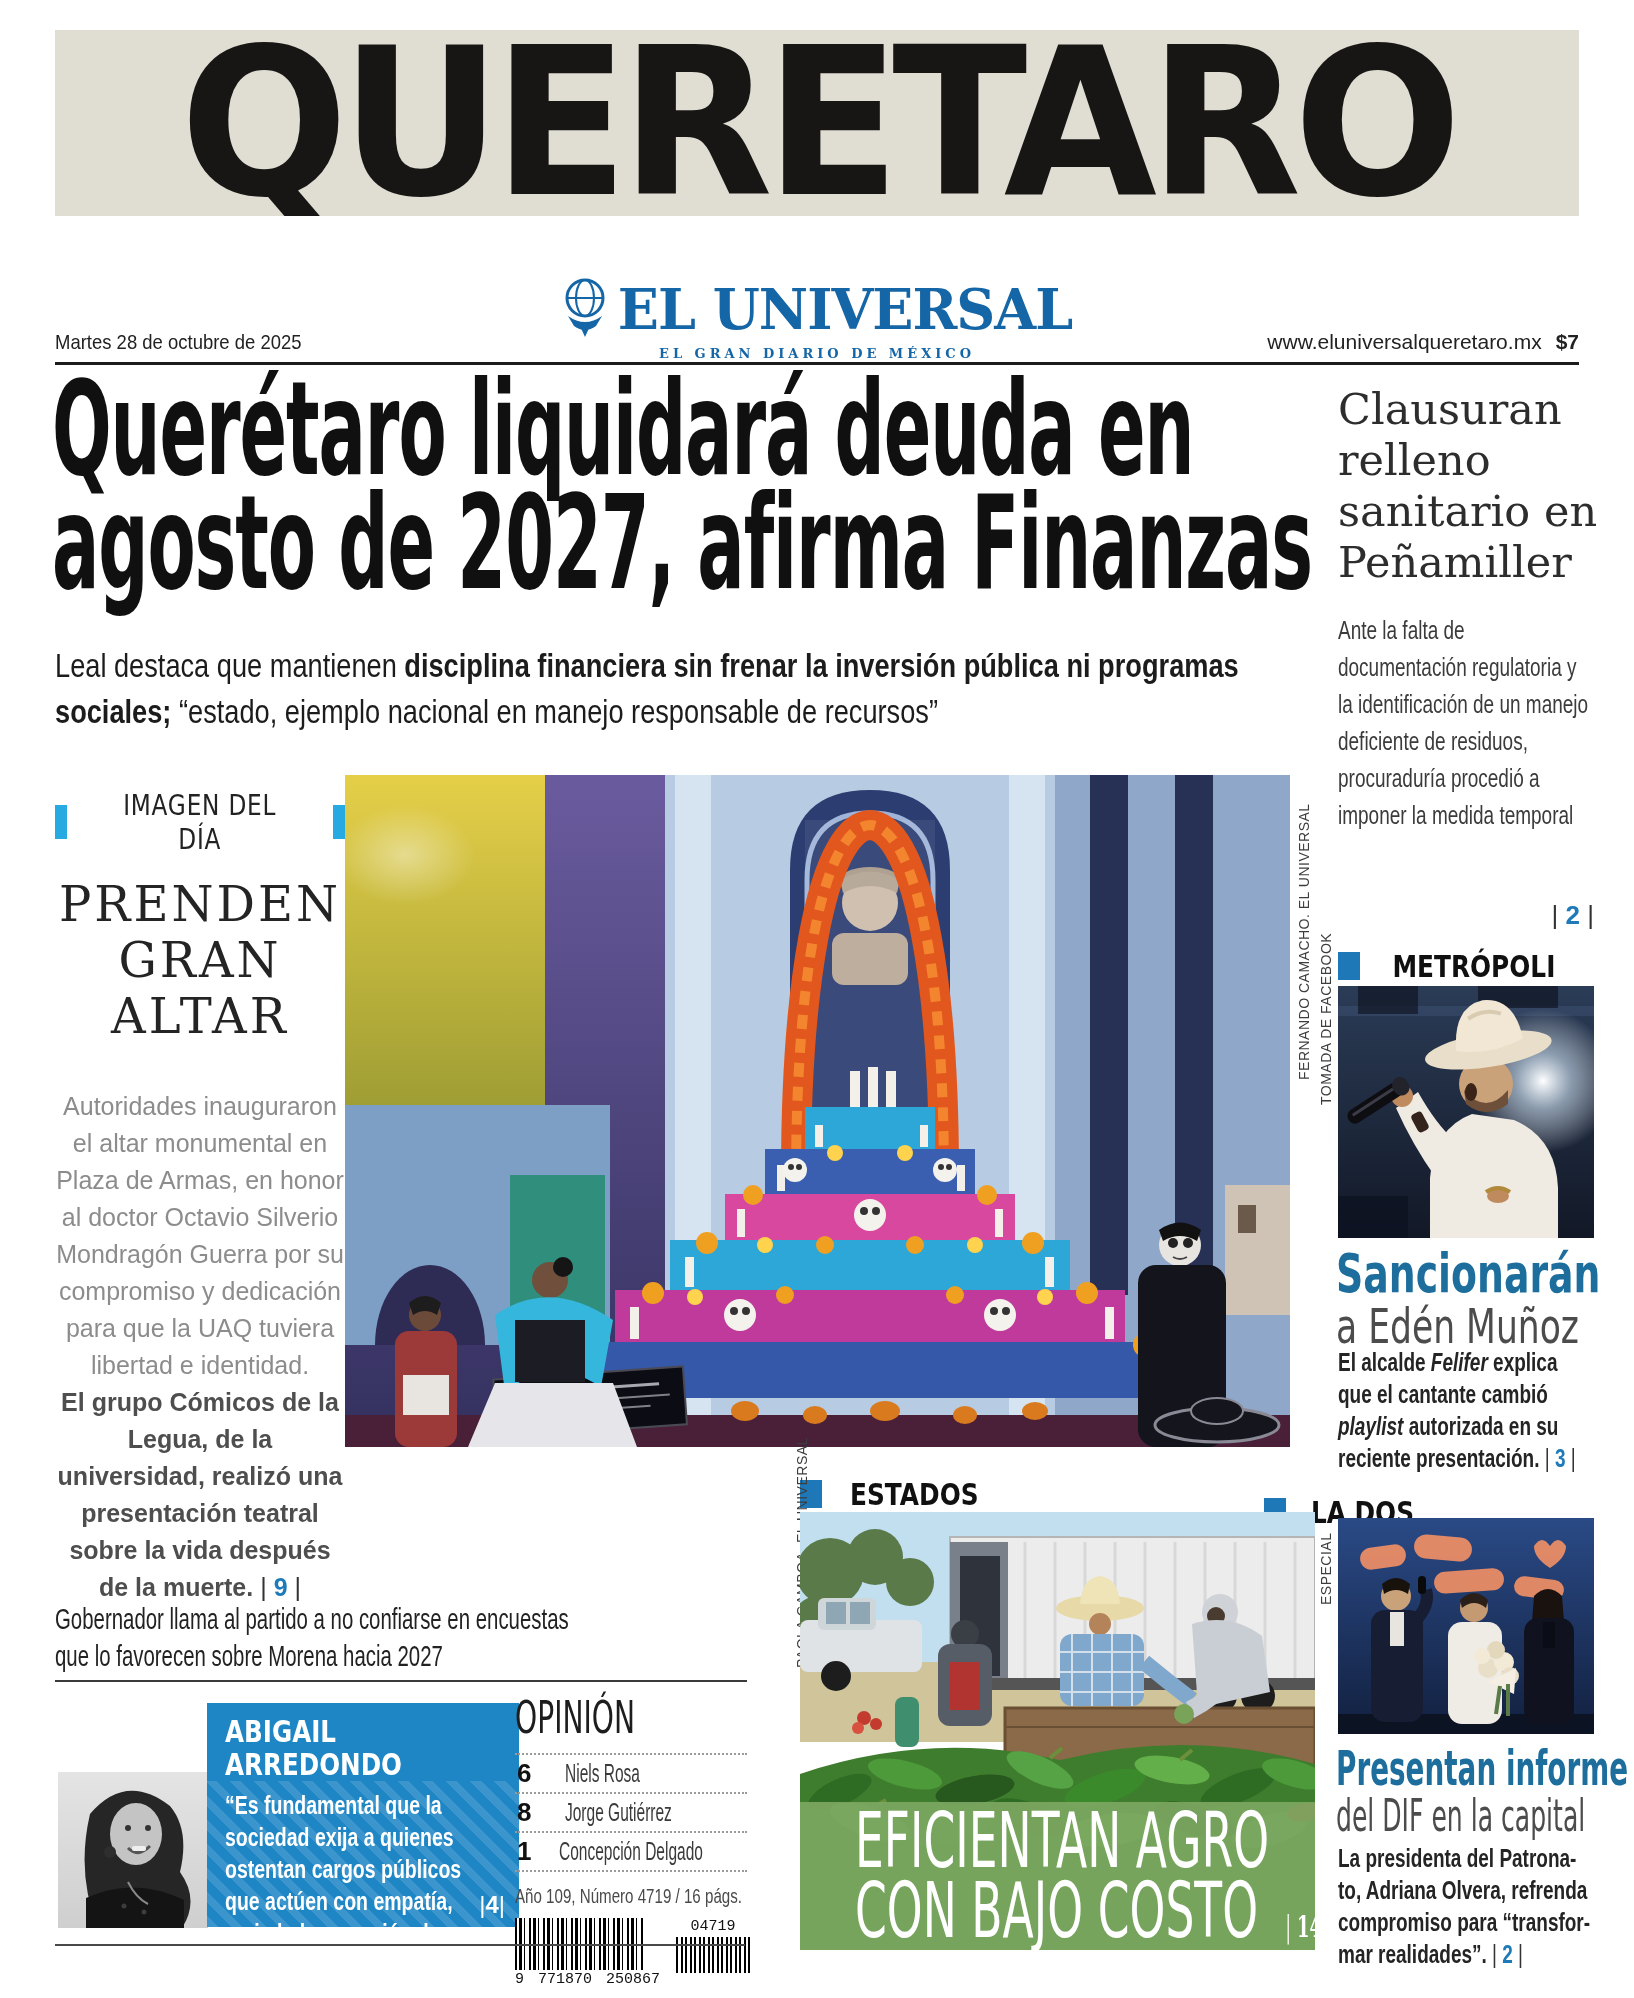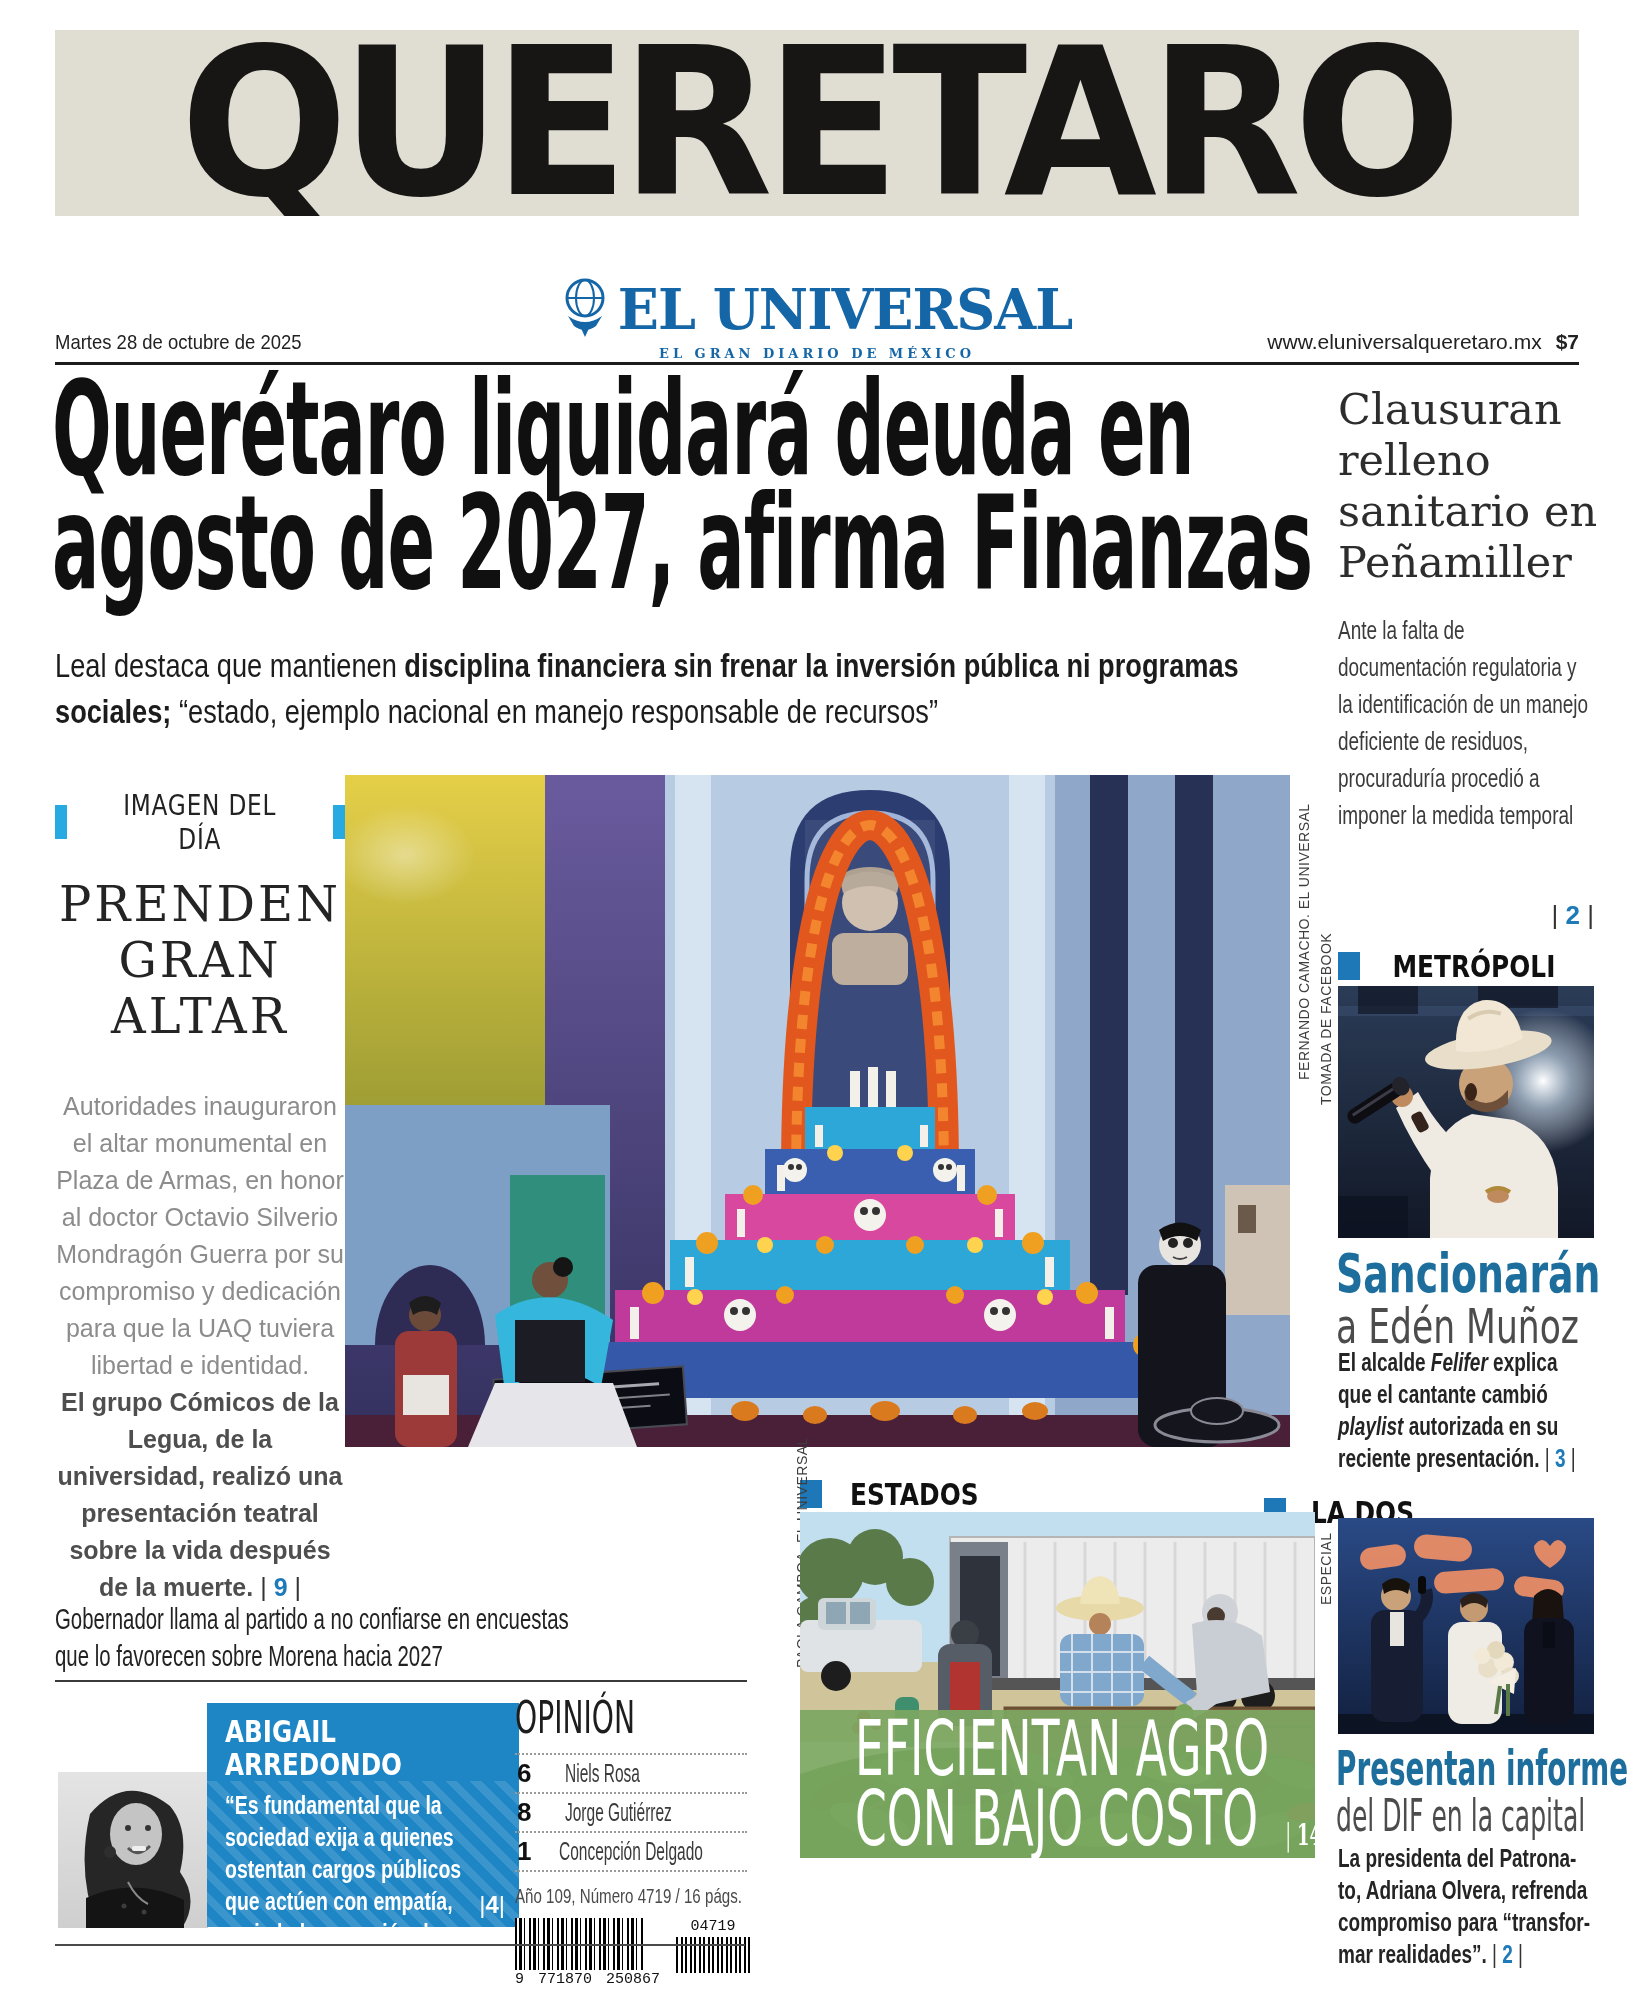--- a/index.html
+++ b/index.html
@@ -536,21 +536,21 @@
       </div>
     </div>
   </div>
   <div class="abs bottomrule"></div>
 
   <div class="abs sechdr hdr-estados">
     <span class="sq"></span>
     <span class="t">ESTADOS</span>
   </div>
   <div class="vcredit" style="left:794px;top:1668px;">PAOLA GAMBOA. EL UNIVERSAL</div>
-  <div class="abs photo" style="left:800px;top:1512px;width:515px;height:346px;">
+  <div class="abs photo" style="left:800px;top:1512px;width:515px;height:438px;">
     <svg width="515" height="438" viewBox="0 0 515 438" style="position:absolute;left:0;top:0;">
       <rect width="515" height="210" fill="#c2dfef"></rect>
       <rect x="0" y="150" width="515" height="80" fill="#cfc49a"></rect>
       <g fill="#5a7a4a">
         <circle cx="30" cy="60" r="34"></circle>
           <circle cx="75" cy="45" r="28"></circle>
           <circle cx="110" cy="70" r="24"></circle>
         <circle cx="18" cy="110" r="26"></circle>
       </g>
       <rect x="150" y="25" width="365" height="148" fill="#ececec" stroke="#b5b5b5" stroke-width="2"></rect>

